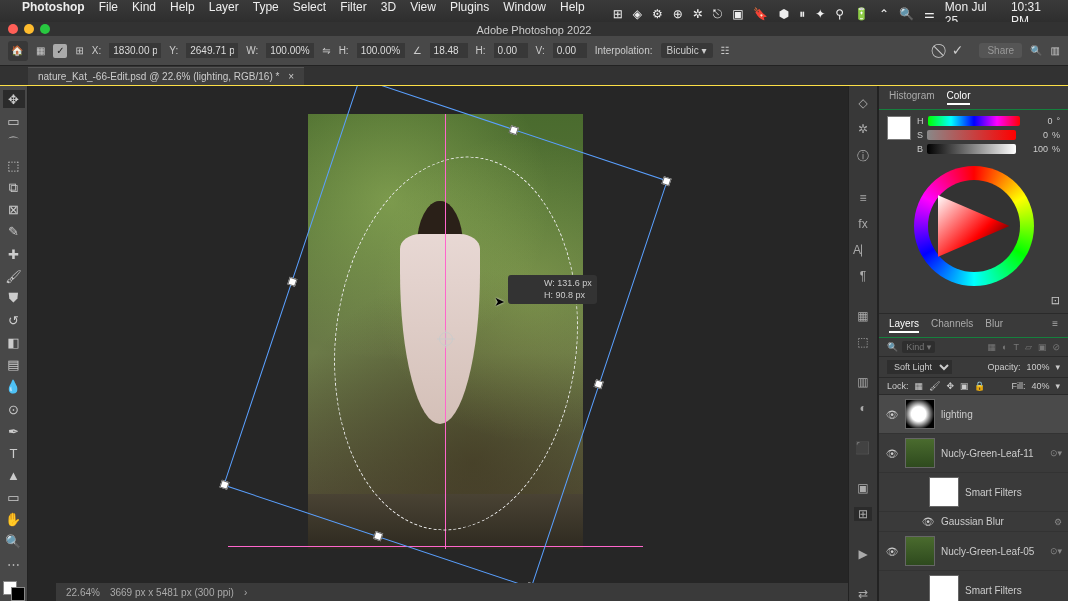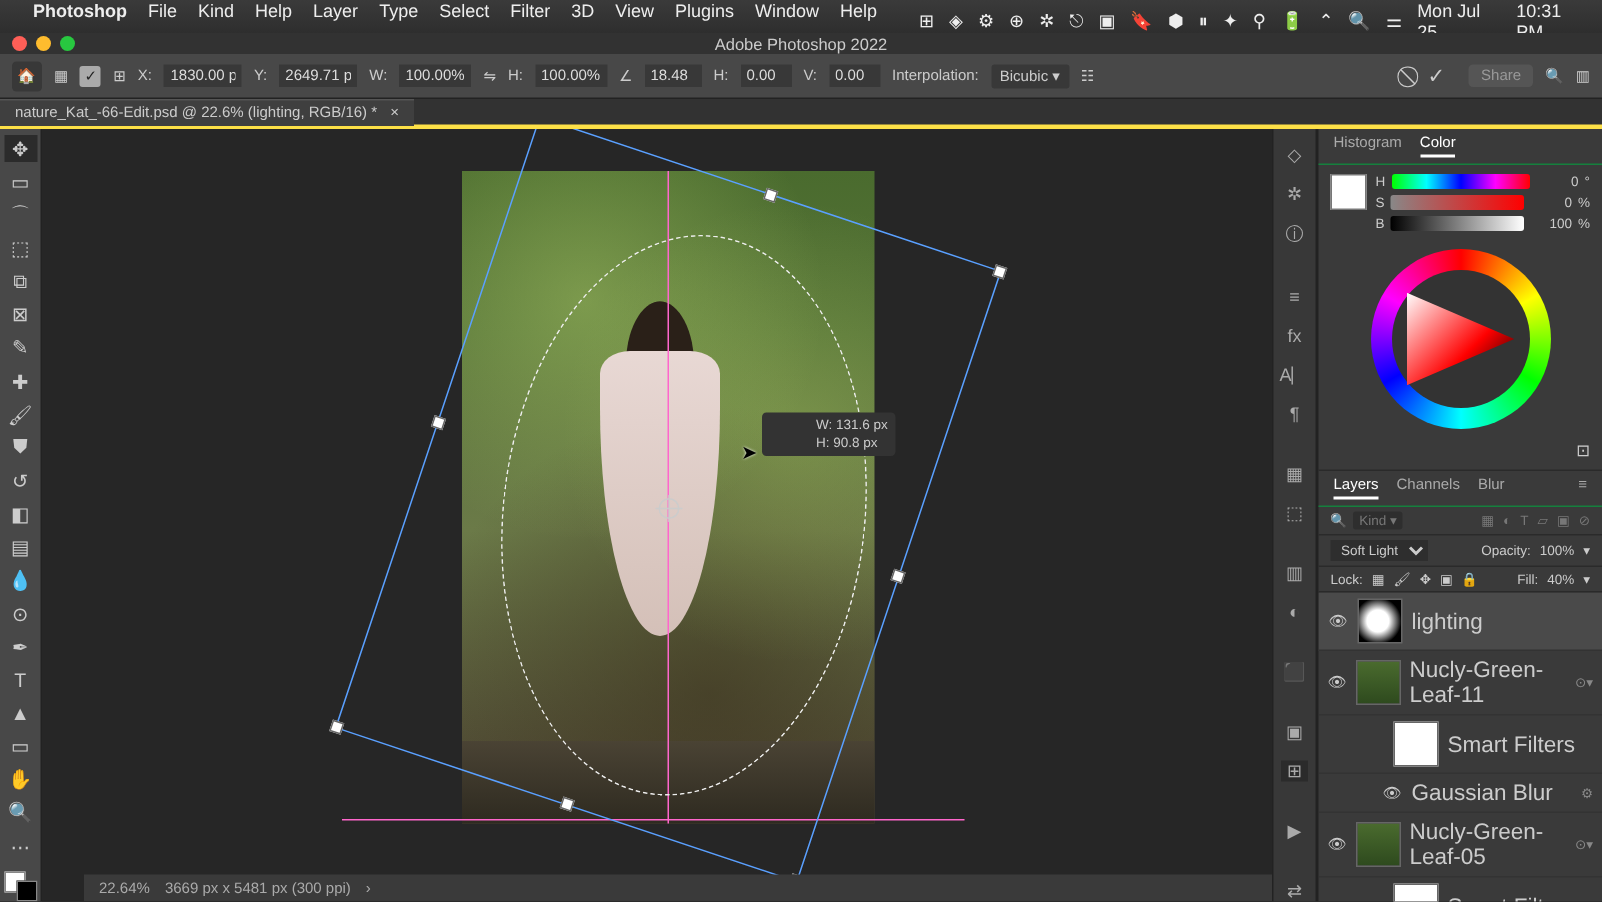--- a/index.html
+++ b/index.html
@@ -24,21 +24,21 @@
 .optbar { height: 30px; background: #484848; display: flex; align-items: center; padding: 0 8px; gap: 8px; border-bottom: 1px solid #222; font-size: 10px; color: #ccc; }
 .optbar .home { width: 20px; height: 20px; display: flex; align-items: center; justify-content: center; background: #383838; border-radius: 3px; }
 .optbar .chk { width: 14px; height: 14px; background: #aaa; display: inline-flex; align-items: center; justify-content: center; border-radius: 2px; color: #222; font-size: 10px; }
 .optbar input { width: 52px; background: #383838; border: none; color: #ddd; font-size: 10px; padding: 2px 4px; }
 .optbar .sel { background: #383838; padding: 2px 6px; border-radius: 2px; }
 .optbar .cancel-commit { margin-left: auto; display:flex; gap:10px; font-size:14px;}
 .optbar .right { margin-left: 8px; display:flex; gap:8px; align-items:center; }
 .share { background:#555; padding:2px 8px; border-radius:3px; font-size:10px; color:#999;text-align:center;}
 
 
-.doctab-bar { height: 20px; background: #323232; border-bottom: 3px solid #fde047; display: flex; align-items: center; }
+.doctab-bar { height: 20px; background: #323232; border-bottom: 1px solid #fde047; display: flex; align-items: center; padding-left: 28px; }
 .doctab { background: #3f3f3f; padding: 3px 10px; font-size: 10px; border-top:1px solid #555; }
 
 
 .main { display: flex; height: calc(601px - 22px - 14px - 30px - 20px); }
 
 
 .tools { width: 28px; background: #484848; display: flex; flex-direction: column; align-items: center; padding-top: 4px; gap: 4px; border-right:1px solid #222;}
 .tool { width: 22px; height: 20px; display: flex; align-items: center; justify-content: center; color: #ccc; font-size: 13px; cursor: pointer; }
 .tool.active { background: #2b2b2b; }
 .fgbg { position: relative; width: 22px; height: 22px; margin-top:4px;}
@@ -102,21 +102,21 @@
 .layer-icons-row { display:flex; gap:6px; margin-left:auto; font-size:9px;}
 
 .layers-list { flex:1; overflow-y:auto;}
 .layer { display:flex; align-items:center; padding:4px 6px; gap:6px; border-bottom:1px solid #333;}
 .layer.selected { background:#4a4a4a;}
 .layer .eye { width:14px; font-size:10px; text-align:center;}
 .layer .thumb { width:30px; height:30px; background:#555; border:1px solid #666; flex-shrink:0;}
 .layer .thumb.white { background:#fff;}
 .layer .thumb.grad { background: radial-gradient(circle at 45% 50%, #fff 35%, #000 75%);}
 .layer .thumb.leaf { background: linear-gradient(#4a6b2e,#2e4a1e);}
-.layer .lname { font-size:15px; }
+.layer .lname { font-size:10px; }
 .layer.indent { padding-left: 30px;}
 .layer.indent2 { padding-left: 42px;}
 .layer .smart-badge { margin-left:auto; font-size:9px; color:#888;}
 
 </style>
 </head>
 <body>
 
 <div class="menubar">
   <span class="apple"></span>

